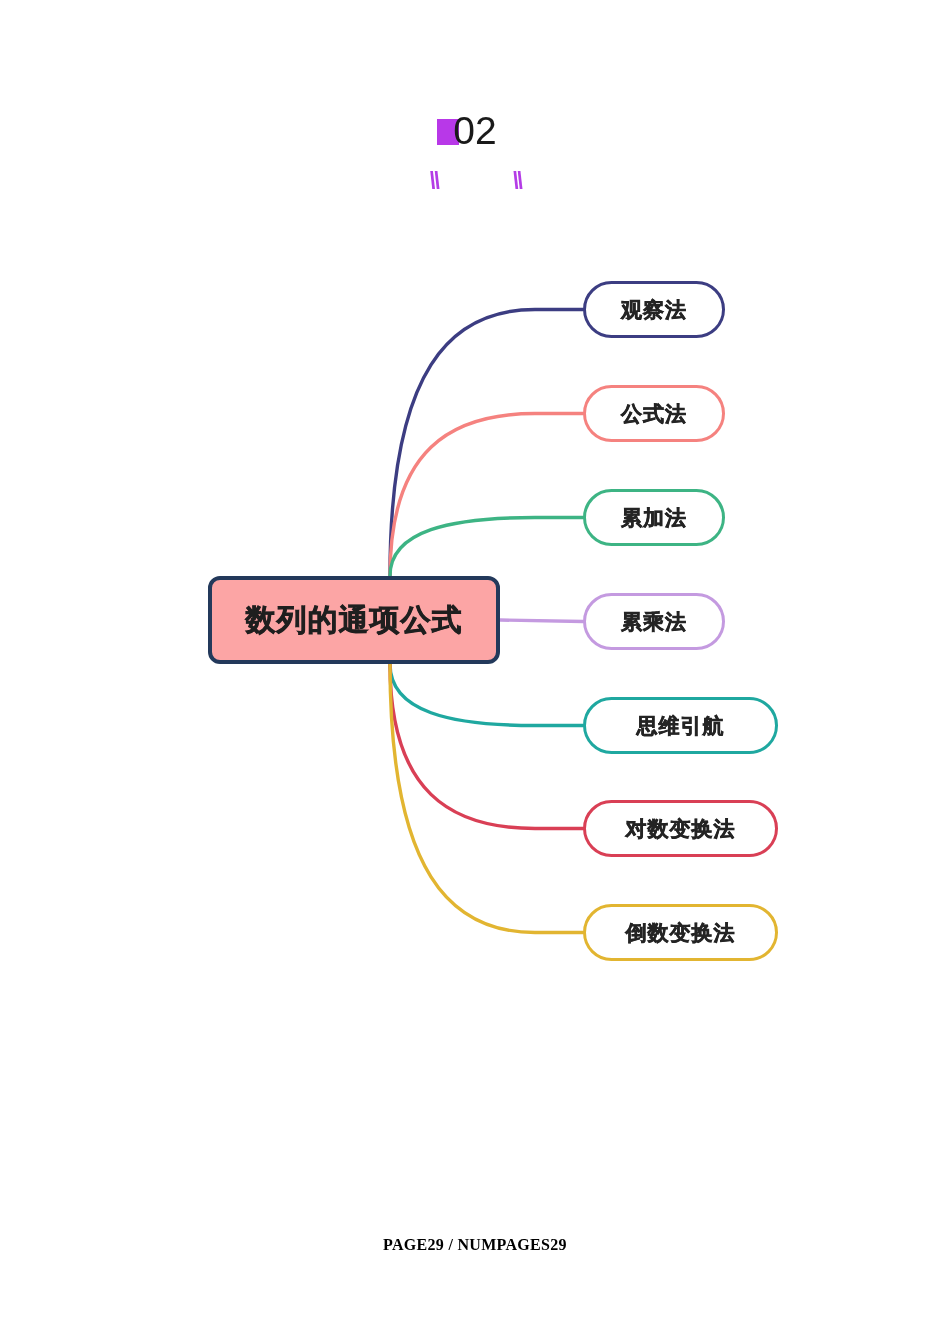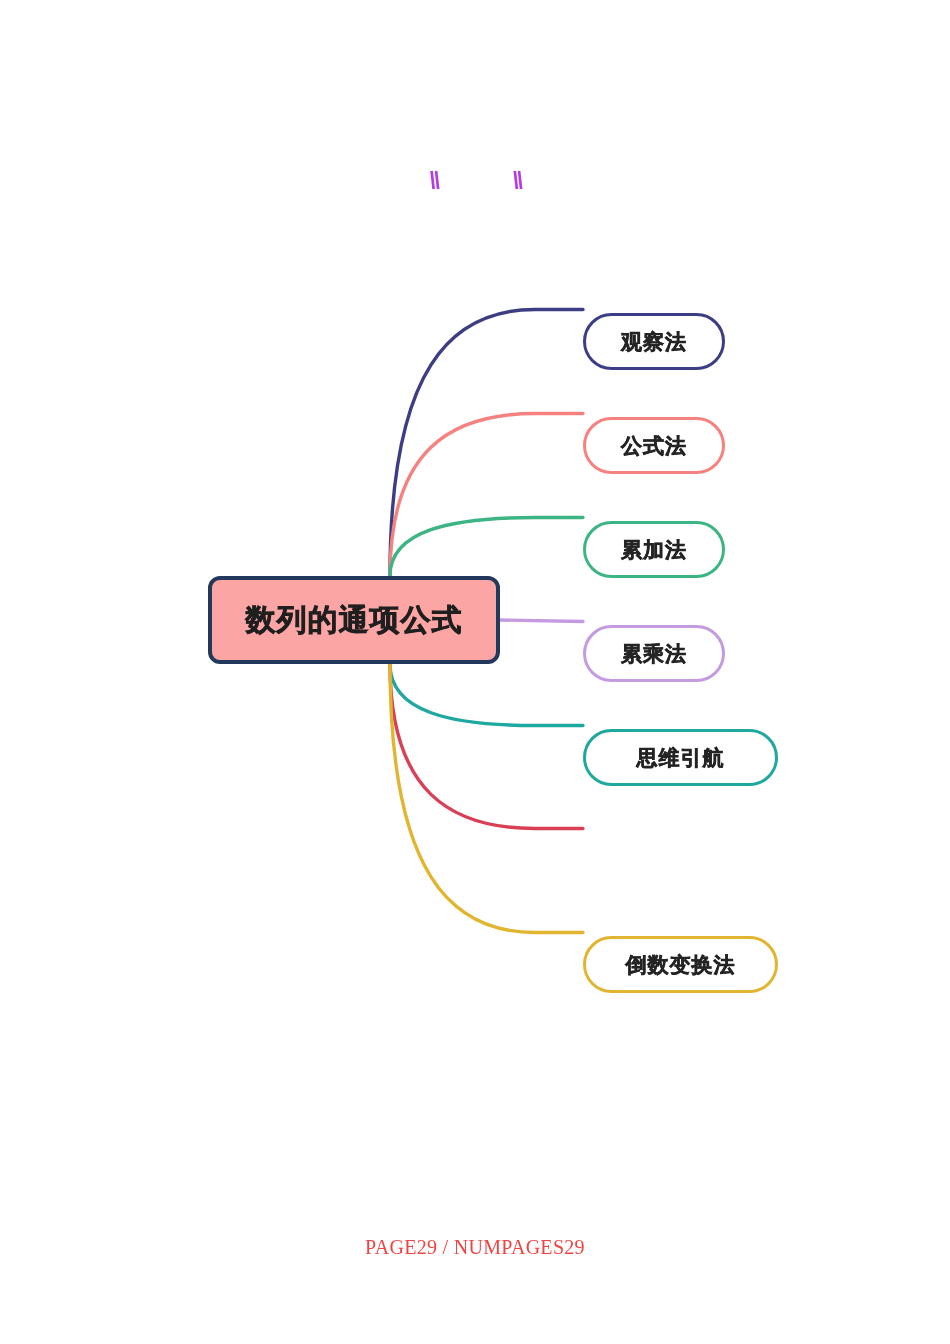--- a/index.html
+++ b/index.html
@@ -140,21 +140,20 @@
   }
 
   .branch-node {
     position: absolute;
     box-sizing: border-box;
     background: #ffffff;
     display: flex;
     align-items: center;
     justify-content: center;
     z-index: 3;
-    margin-top: 32px;
   }
   .branch-label {
     font-size: 21px;
     font-weight: bold;
     color: #242424;
     letter-spacing: 1px;
     font-family: "DejaVu Sans", "Liberation Sans", sans-serif;
     -webkit-text-stroke: 0.55px #242424;
     white-space: nowrap;
   }
@@ -162,30 +161,37 @@
   
   .footer {
     position: absolute;
     left: 0;
     top: 1236px;
     width: 950px;
     text-align: center;
   }
   .footer-text {
     font-family: "Liberation Serif", "DejaVu Serif", serif;
-    font-size: 20px;
-    color: #ef4444;
+    font-size: 16px;
+    color: #000000;
     letter-spacing: 0.3px;
+    font-weight: bold;
   }
 </style>
 </head>
 <body>
 
 <div class="header">
 
+  <div class="hdr-number-wrap">
+    <span class="hdr-number-inner">
+      <span class="hdr-square"></span>
+      <span class="hdr-number">02</span>
+    </span>
+  </div>
 
   <div class="hdr-title-row">
     <span class="hdr-title-inner">
       <span class="slashes left">\\</span>
       <span class="hdr-underline"></span>
       <span class="slashes right">\\</span>
     </span>
   </div>
 
 </div>
@@ -216,20 +222,23 @@
   </div>
   <div class="branch-node" id="bn3" style="left: 583px; top: 593px; width: 142px; height: 57px; border: 3.4px solid rgb(196, 154, 224); border-radius: 28.5px;">
     <span class="branch-label">累乘法</span>
   </div>
   <div class="branch-node" id="bn2" style="left: 583px; top: 489px; width: 142px; height: 57px; border: 3.4px solid rgb(61, 180, 132); border-radius: 28.5px;">
     <span class="branch-label">累加法</span>
   </div>
   <div class="branch-node" id="bn4" style="left: 583px; top: 697px; width: 195px; height: 57px; border: 3.4px solid rgb(31, 168, 160); border-radius: 28.5px;">
     <span class="branch-label">思维引航</span>
   </div>
+  <div class="branch-node" id="bn5" style="left: 583px; top: 800px; width: 195px; height: 57px; border: 3.4px solid rgb(217, 63, 85); border-radius: 28.5px;">
+    <span class="branch-label">对数变换法</span>
+  </div>
   <div class="branch-node" id="bn6" style="left: 583px; top: 904px; width: 195px; height: 57px; border: 3.4px solid rgb(226, 181, 49); border-radius: 28.5px;">
     <span class="branch-label">倒数变换法</span>
   </div>
 
 </div>
 
 <div class="footer">
   <span class="footer-text">PAGE29 / NUMPAGES29</span>
 </div>
 

